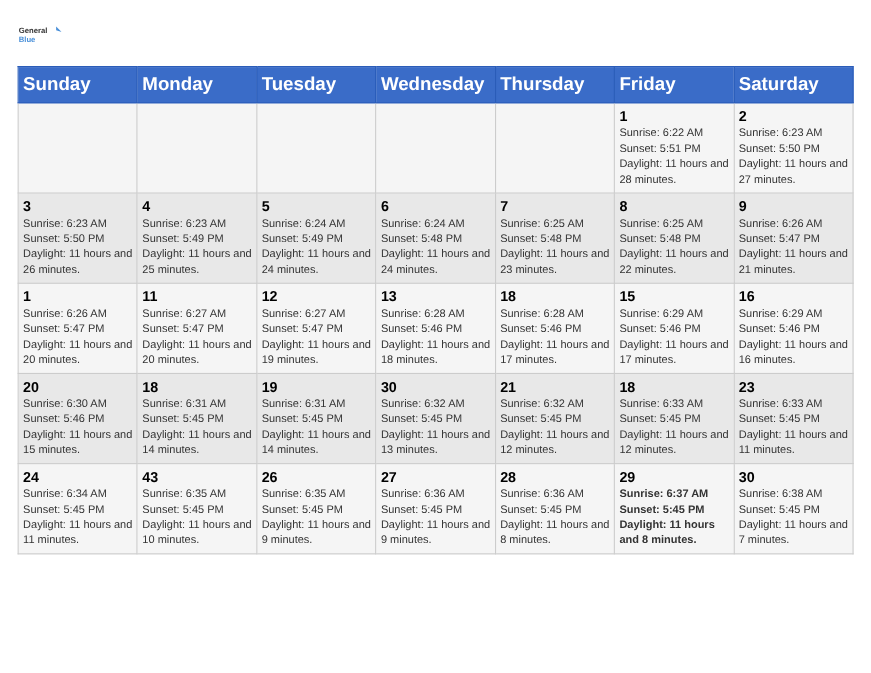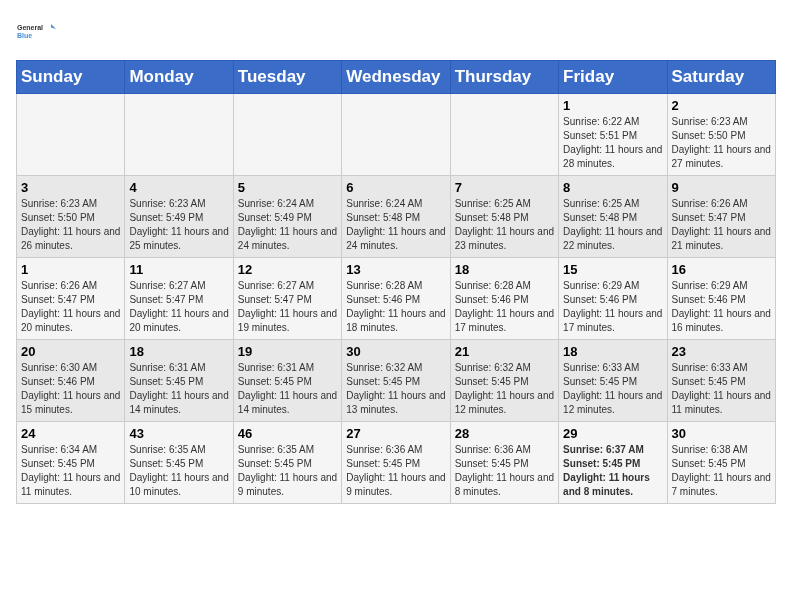--- a/index.html
+++ b/index.html
@@ -263,21 +263,21 @@
 Sunset: 5:45 PM
 Daylight: 11 hours and 11 minutes.</div>
         </td>
         <td>
           <div class="day-number">43</div>
           <div class="day-info" style="white-space: pre-line;">Sunrise: 6:35 AM
 Sunset: 5:45 PM
 Daylight: 11 hours and 10 minutes.</div>
         </td>
         <td>
-          <div class="day-number">46</div>
+          <div class="day-number">26</div>
           <div class="day-info" style="white-space: pre-line;">Sunrise: 6:35 AM
 Sunset: 5:45 PM
 Daylight: 11 hours and 9 minutes.</div>
         </td>
         <td>
           <div class="day-number">27</div>
           <div class="day-info" style="white-space: pre-line;">Sunrise: 6:36 AM
 Sunset: 5:45 PM
 Daylight: 11 hours and 9 minutes.</div>
         </td>

